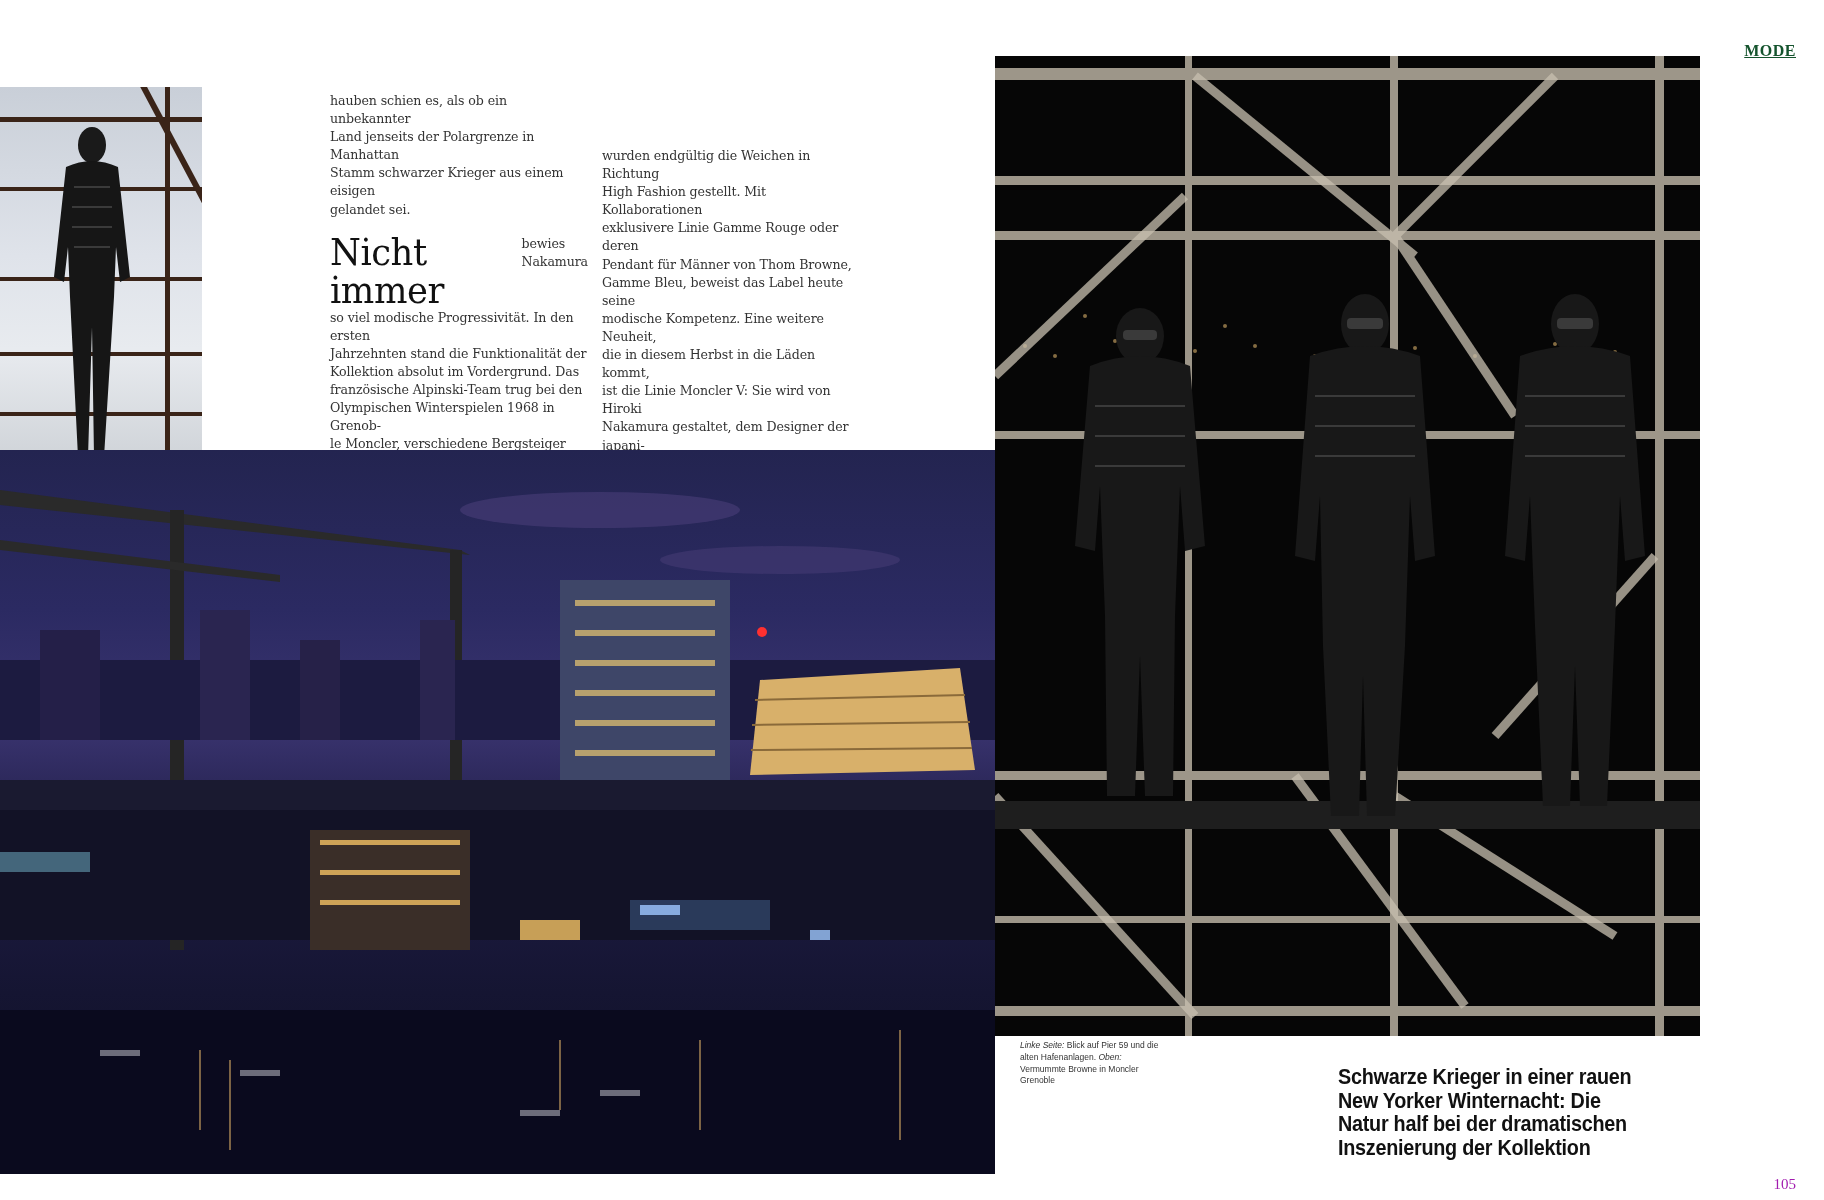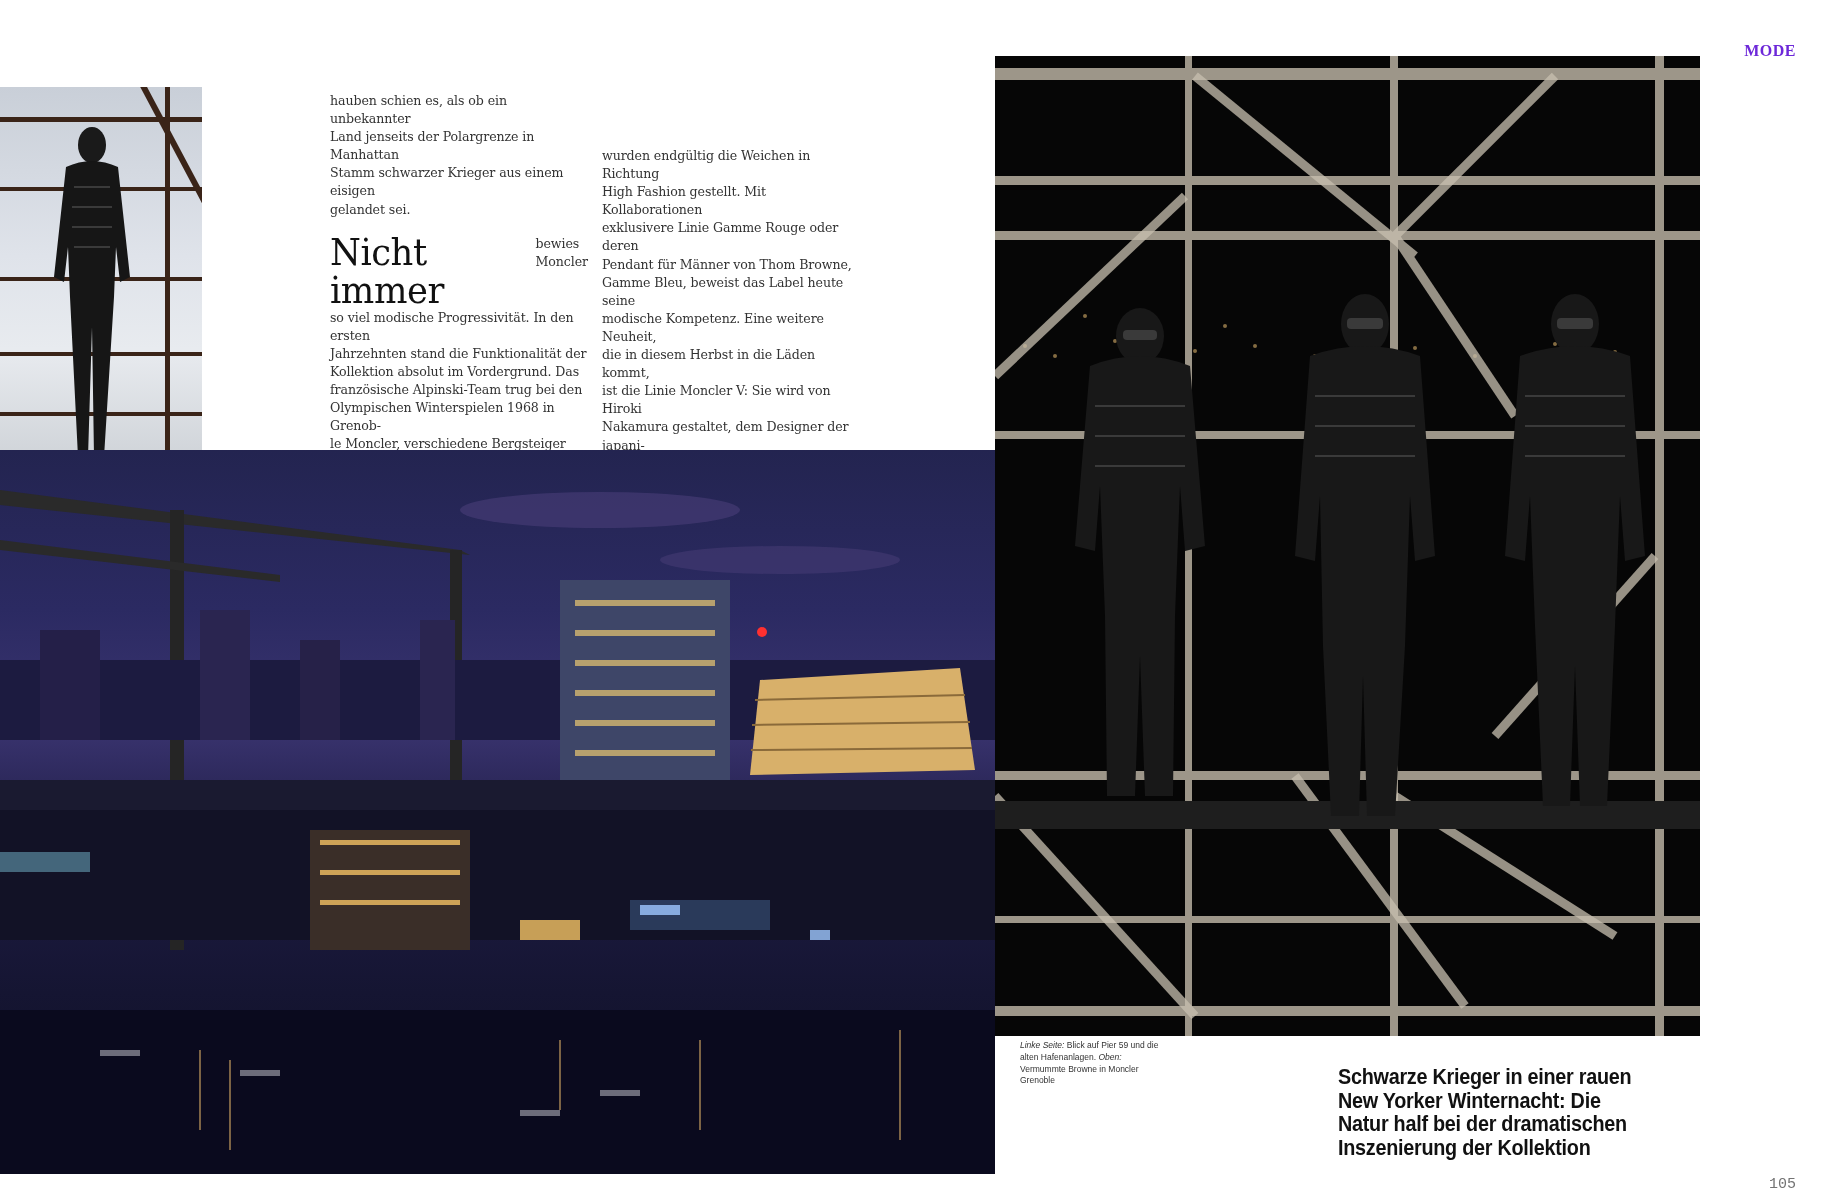--- a/index.html
+++ b/index.html
@@ -17,22 +17,22 @@
     background:linear-gradient(180deg,#232450 0%,#2b2a62 22%,#3a3470 38%,#1e1c44 55%,#151532 75%,#0d0d24 100%); }
 
   
   .photo-scaffold { left:995px; top:56px; width:705px; height:980px; overflow:hidden; background:#060606; }
 
   .col { font-size:12.6px; line-height:18.1px; color:#333; width:258px; letter-spacing:-0.1px; }
   .col p { margin:0; }
   .dropcap-line { display:flex; align-items:flex-start; }
   .dropword { font-size:38px; line-height:38px; letter-spacing:-0.5px; color:#111; font-family:"DejaVu Serif", serif; font-weight:normal; margin-right:8px; transform:scaleX(0.93); transform-origin:left; }
 
-  .section-label { right:28px; top:42px; font-size:16px; font-weight:bold; color:#6d28d9; letter-spacing:0.5px; font-family:"Liberation Serif", serif; }
-  .page-num { right:28px; top:1176px; font-size:15px; color:#737373; font-family:Liberation Mono, monospace; }
+  .section-label { right:28px; top:42px; font-size:16px; font-weight:bold; color:#14532d; letter-spacing:0.5px; font-family:"Liberation Serif", serif;text-decoration:underline; }
+  .page-num { right:28px; top:1176px; font-size:15px; color:#a21caf; font-family:Liberation Serif, serif; }
 
   .caption { left:1020px; top:1040px; width:140px; font-family:"Liberation Sans", sans-serif; font-size:8.5px; line-height:11.8px; color:#333; }
   .caption em { font-style:italic; }
 
   .headline { left:1338px; top:1065px; width:360px; font-family:"Liberation Sans", sans-serif; font-weight:bold; font-size:22.5px; line-height:23.6px; color:#111; letter-spacing:-0.3px; transform:scaleX(0.88); transform-origin:left top; }
 </style>
 </head>
 <body>
 
 <div class="abs section-label">MODE</div>
@@ -54,21 +54,21 @@
 
 <div class="abs col" style="left:330px; top:92px;">
   <p>hauben schien es, als ob ein unbekannter</p>
   <p>Land jenseits der Polargrenze in Manhattan</p>
   <p>Stamm schwarzer Krieger aus einem eisigen</p>
   <p>gelandet sei.</p>
   <div class="dropcap-line" style="margin-top:14px;">
     <span class="dropword">Nicht immer</span>
     <div style="padding-top:2px;margin-left:-4px;">
       <p>bewies</p>
-      <p>Moncler</p>
+      <p>Nakamura</p>
     </div>
   </div>
   <p>so viel modische Progressivität. In den ersten</p>
   <p>Jahrzehnten stand die Funktionalität der</p>
   <p>Kollektion absolut im Vordergrund. Das</p>
   <p>französische Alpinski-Team trug bei den</p>
   <p>Olympischen Winterspielen 1968 in Grenob-</p>
   <p>le Moncler, verschiedene Bergsteiger wurden</p>
   <p>ausgerüstet. Erst in den 80ern gewann der</p>
   <p>modische Aspekt an Fahrt und mit dem</p>

